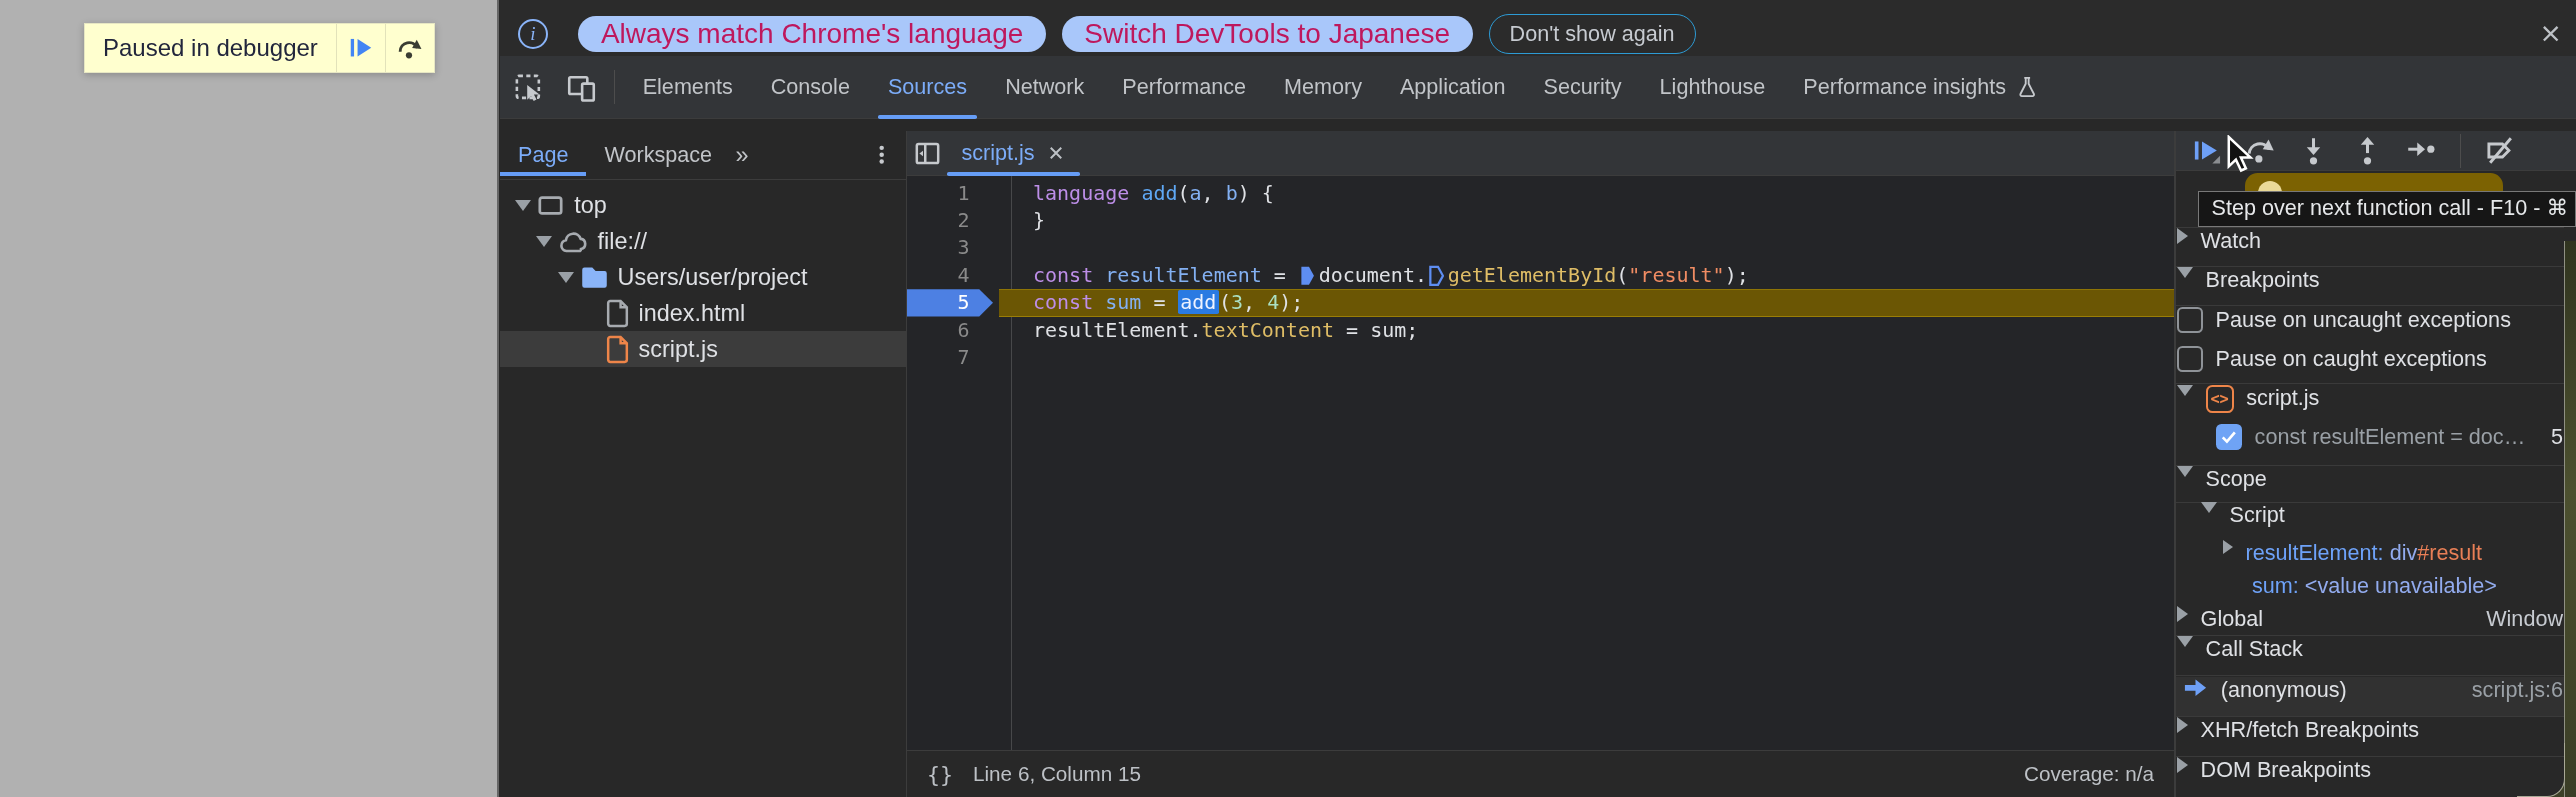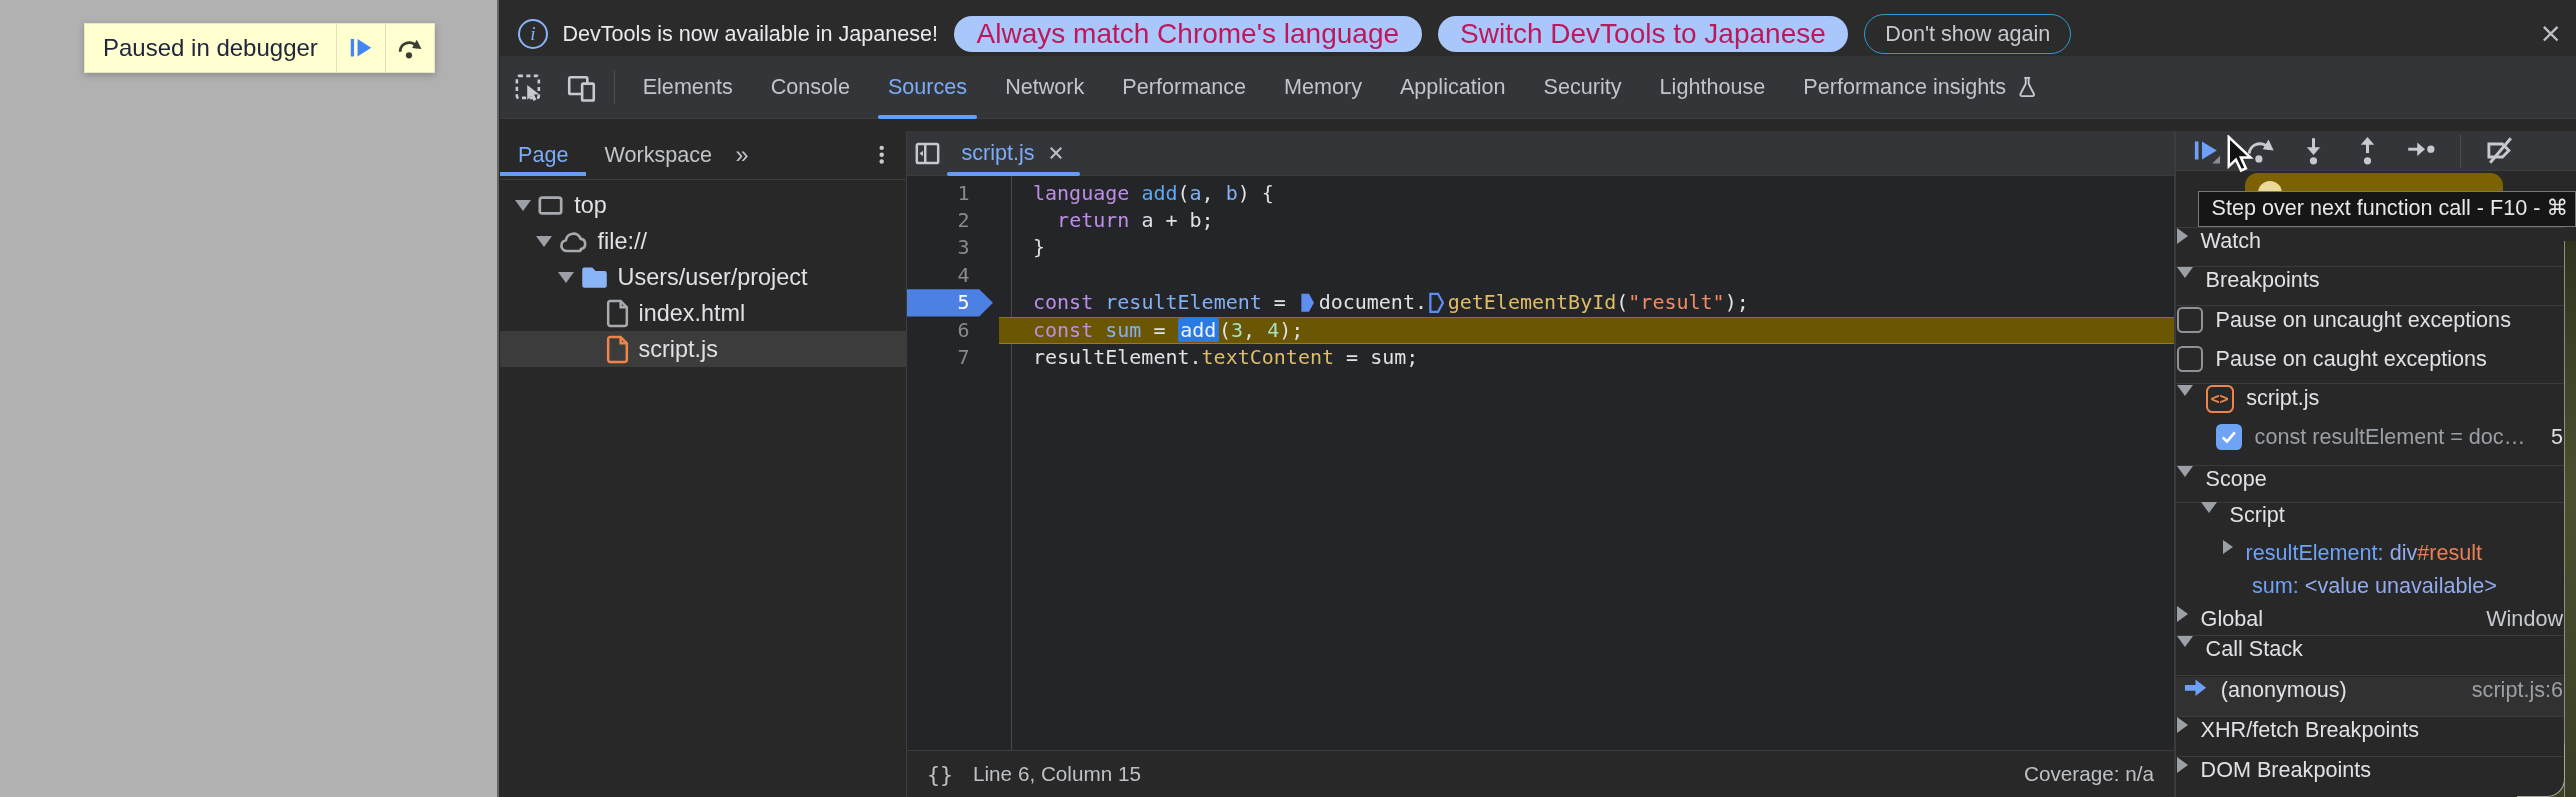--- a/index.html
+++ b/index.html
@@ -111,21 +111,20 @@
         <polygon points="20,4.5 24.5,13.5 15.5,12.5" fill="#3a3d33"></polygon>
         <circle cx="12.5" cy="19.5" r="3" fill="#3a3d33"></circle>
       </svg>
   </div>
 </div>
 
 <div class="abs" id="devtools-bg"></div>
 
 <div class="abs" id="infobar">
   <div class="info-icon">i</div>
-  <div class="msg">DevTools is now available in Japanese!</div>
   <div class="pill">Always match Chrome's language</div>
   <div class="pill">Switch DevTools to Japanese</div>
   <div class="ghost">Don't show again</div>
   <div class="spacer"></div>
   <div class="xwrap">
     <svg width="23.4" height="23.4" viewBox="0 0 24 24">
         <path d="M5,5 L19,19 M19,5 L5,19" stroke="#bdc1c6" stroke-width="2.4"></path>
       </svg>
   </div>
 </div>
@@ -292,21 +291,20 @@
         <div class="gutter-line">1</div>
         <div class="gutter-line">2</div>
         <div class="gutter-line">3</div>
         <div class="gutter-line">4</div>
         <div class="gutter-line bp">5</div>
         <div class="gutter-line">6</div>
         <div class="gutter-line">7</div>
       </div>
     <div id="code-lines">
         <div class="code-line"><span class="tk-kw">language</span><span class="tk-pl"> </span><span class="tk-fn">add</span><span class="tk-pl">(</span><span class="tk-vr">a</span><span class="tk-pl">, </span><span class="tk-vr">b</span><span class="tk-pl">) {</span></div>
-        <div class="code-line"><span class="tk-pl">  </span><span class="tk-kw">return</span><span class="tk-pl"> a + b;</span></div>
         <div class="code-line"><span class="tk-pl">}</span></div>
         <div class="code-line"></div>
         <div class="code-line"><span class="tk-kw">const</span><span class="tk-pl"> </span><span class="tk-vr">resultElement</span><span class="tk-pl"> = </span><svg class="inline-mk" width="15.3" height="21.6" viewBox="0 0 17 24">
             <polygon points="1.5,2 10,2 15.5,12 10,22 1.5,22" fill="#5e8ef2"></polygon>
           </svg><span class="tk-pl">document.</span><svg class="inline-mk" width="15.3" height="21.6" viewBox="0 0 17 24">
             <polygon points="1.5,2 10,2 15.5,12 10,22 1.5,22" fill="none" stroke="#5e8ef2" stroke-width="2.5"></polygon>
           </svg><span class="tk-prop">getElementById</span><span class="tk-pl">(</span><span class="tk-str">"result"</span><span class="tk-pl">);</span></div>
         <div class="code-line exec"><span class="tk-kw">const</span><span class="tk-pl"> </span><span class="tk-vr">sum</span><span class="tk-pl"> = </span><span class="tk-sel">add</span><span class="tk-pl">(</span><span class="tk-num">3</span><span class="tk-pl">, </span><span class="tk-num">4</span><span class="tk-pl">);</span></div>
         <div class="code-line"><span class="tk-pl">resultElement.</span><span class="tk-prop">textContent</span><span class="tk-pl"> = sum;</span></div>
       </div>

